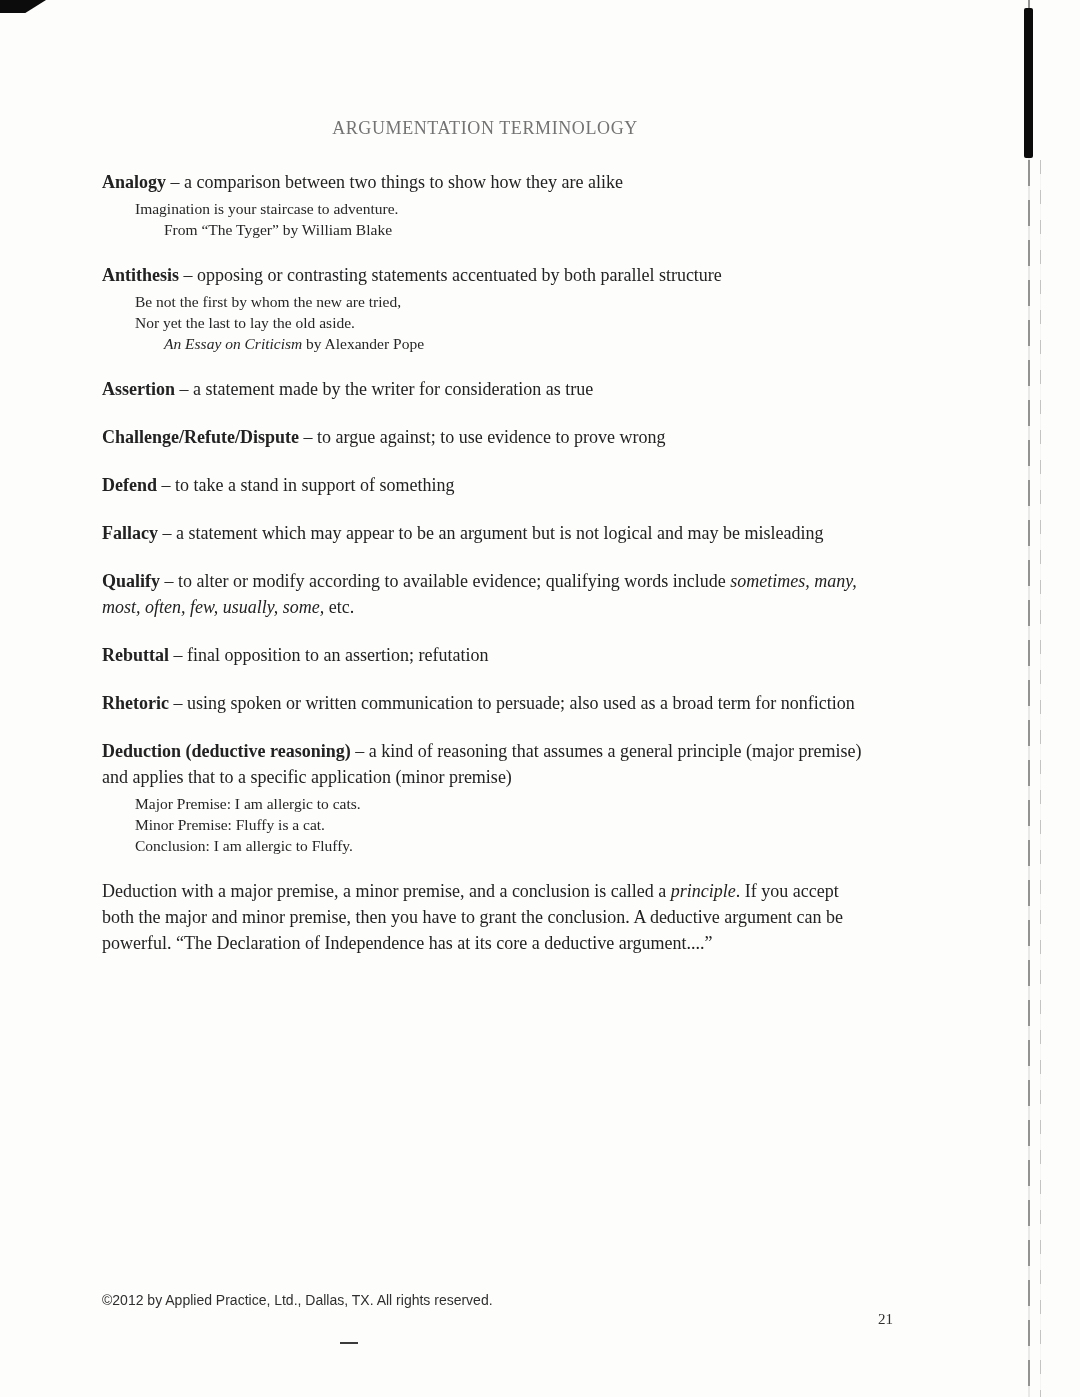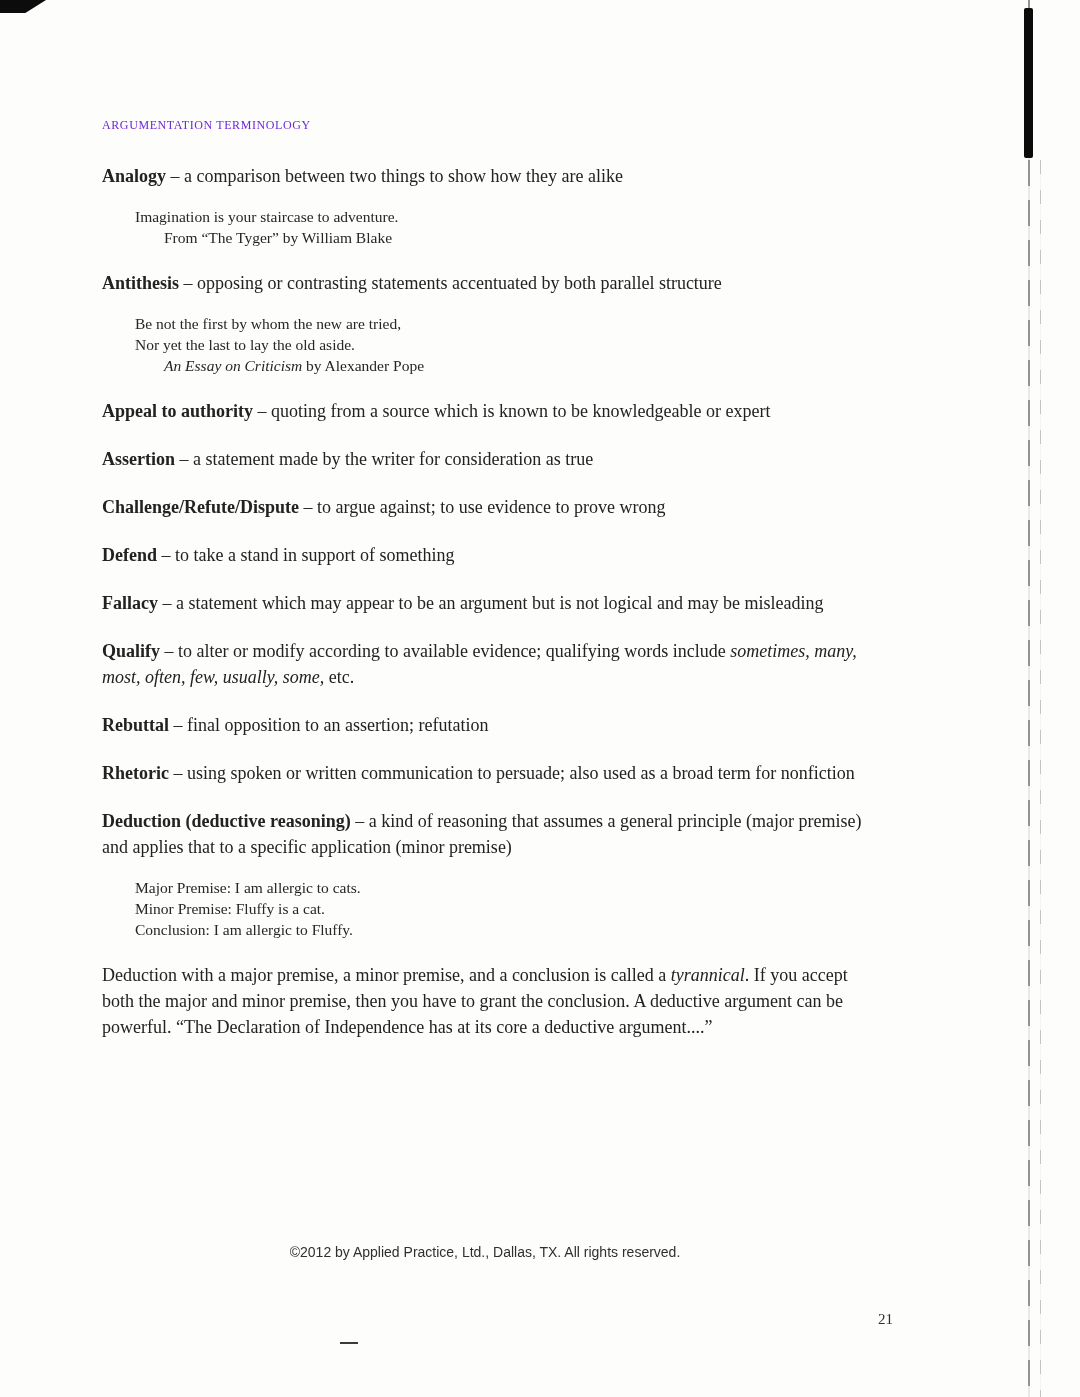--- a/index.html
+++ b/index.html
@@ -14,48 +14,49 @@
     overflow: hidden;
     margin: 0 auto;
   }
   .content {
     position: absolute;
     left: 102px;
     top: 118px;
     width: 766px;
   }
   .title {
-    font-size: 12px;
+    text-align: center;
+    font-size: 18px;
     letter-spacing: 0.6px;
     margin-bottom: 30px;
-    color: #6d28d9;
+    color: #737373;
   }
   .entry {
     font-size: 18px;
     line-height: 26px;
     margin-bottom: 22px;
   }
   .entry-body { }
   .term { font-weight: bold; }
   .italic { font-style: italic; }
-  .examples { margin-top: 17px; margin-bottom: 6px; }
+  .examples { margin-top: 3px; margin-bottom: 6px; }
   .example {
     font-size: 15.5px;
     line-height: 21px;
     color: #262626;
   }
   .indent-1 { padding-left: 33px; }
   .indent-2 { padding-left: 62px; }
 
   .footer-line {
     position: absolute;
-    top: 1244px;
+    top: 1292px;
     left: 102px;
     width: 766px;
-    text-align: center;
+    text-align: left;
     font-family: "Liberation Sans", sans-serif;
     font-size: 14px;
     color: #2f2f2f;
   }
   .page-number {
     position: absolute;
     top: 1311px;
     left: 878px;
     font-family: Liberation Serif, serif;
     font-size: 15px;
@@ -133,23 +134,20 @@
         </div>
         <div class="entry">
           <div class="entry-body"><span class="term">Antithesis</span><span> – opposing or contrasting statements accentuated by both parallel structure</span></div>
           <div class="examples">
             <div class="example indent-1"><span>Be not the first by whom the new are tried,</span></div>
             <div class="example indent-1"><span>Nor yet the last to lay the old aside.</span></div>
             <div class="example indent-2"><span class="italic">An Essay on Criticism</span><span> by Alexander Pope</span></div>
           </div>
         </div>
         <div class="entry">
-          <div class="entry-body"><span class="term">Appeal to authority</span><span> – quoting from a source which is known to be knowledgeable or expert</span></div>
-        </div>
-        <div class="entry">
           <div class="entry-body"><span class="term">Assertion</span><span> – a statement made by the writer for consideration as true</span></div>
         </div>
         <div class="entry">
           <div class="entry-body"><span class="term">Challenge/Refute/Dispute</span><span> – to argue against; to use evidence to prove wrong</span></div>
         </div>
         <div class="entry">
           <div class="entry-body"><span class="term">Defend</span><span> – to take a stand in support of something</span></div>
         </div>
         <div class="entry">
           <div class="entry-body"><span class="term">Fallacy</span><span> – a statement which may appear to be an argument but is not logical and may be misleading</span></div>
@@ -165,21 +163,21 @@
         </div>
         <div class="entry">
           <div class="entry-body"><span class="term">Deduction (deductive reasoning)</span><span> – a kind of reasoning that assumes a general principle (major premise) and applies that to a specific application (minor premise)</span></div>
           <div class="examples">
             <div class="example indent-1"><span>Major Premise: I am allergic to cats.</span></div>
             <div class="example indent-1"><span>Minor Premise: Fluffy is a cat.</span></div>
             <div class="example indent-1"><span>Conclusion: I am allergic to Fluffy.</span></div>
           </div>
         </div>
         <div class="entry">
-          <div class="entry-body"><span>Deduction with a major premise, a minor premise, and a conclusion is called a </span><span class="italic">tyrannical</span><span>. If you accept both the major and minor premise, then you have to grant the conclusion. A deductive argument can be powerful. “The Declaration of Independence has at its core a deductive argument....”</span></div>
+          <div class="entry-body"><span>Deduction with a major premise, a minor premise, and a conclusion is called a </span><span class="italic">principle</span><span>. If you accept both the major and minor premise, then you have to grant the conclusion. A deductive argument can be powerful. “The Declaration of Independence has at its core a deductive argument....”</span></div>
         </div>
       </div>
   </div>
 
   <div class="footer-line">©2012 by Applied Practice, Ltd., Dallas, TX. All rights reserved.</div>
 
   <div class="page-number">21</div>
 
   <div class="footer-dash"></div>
 

